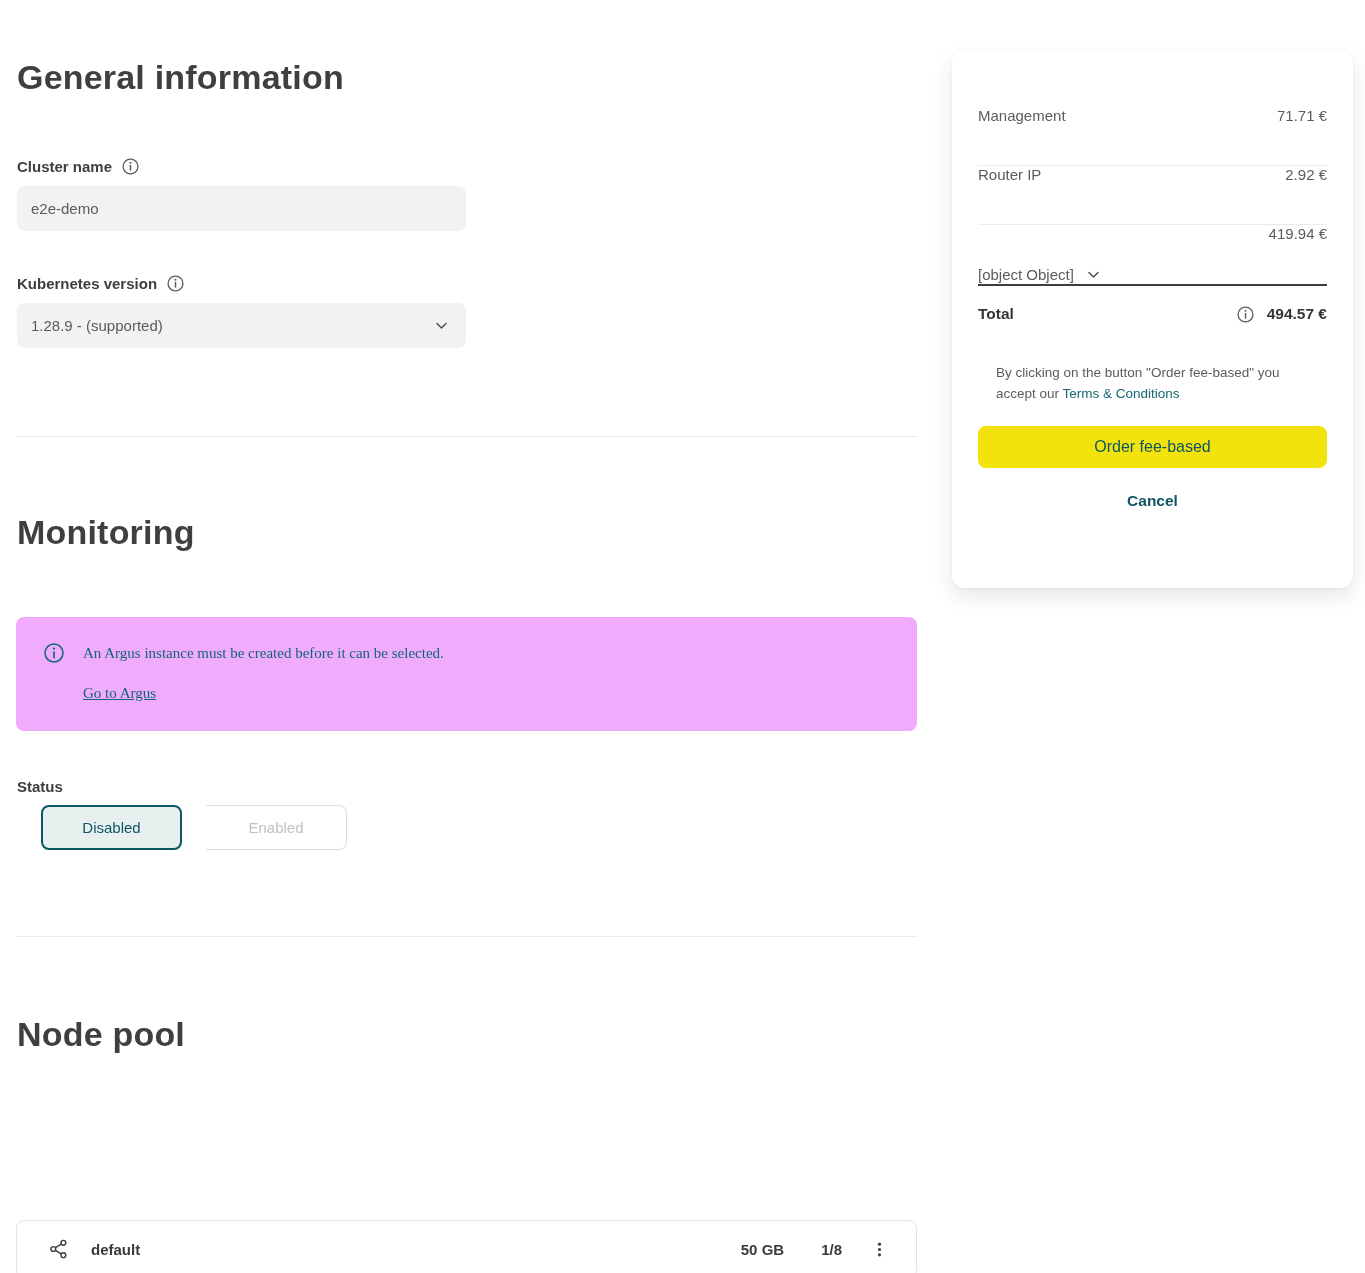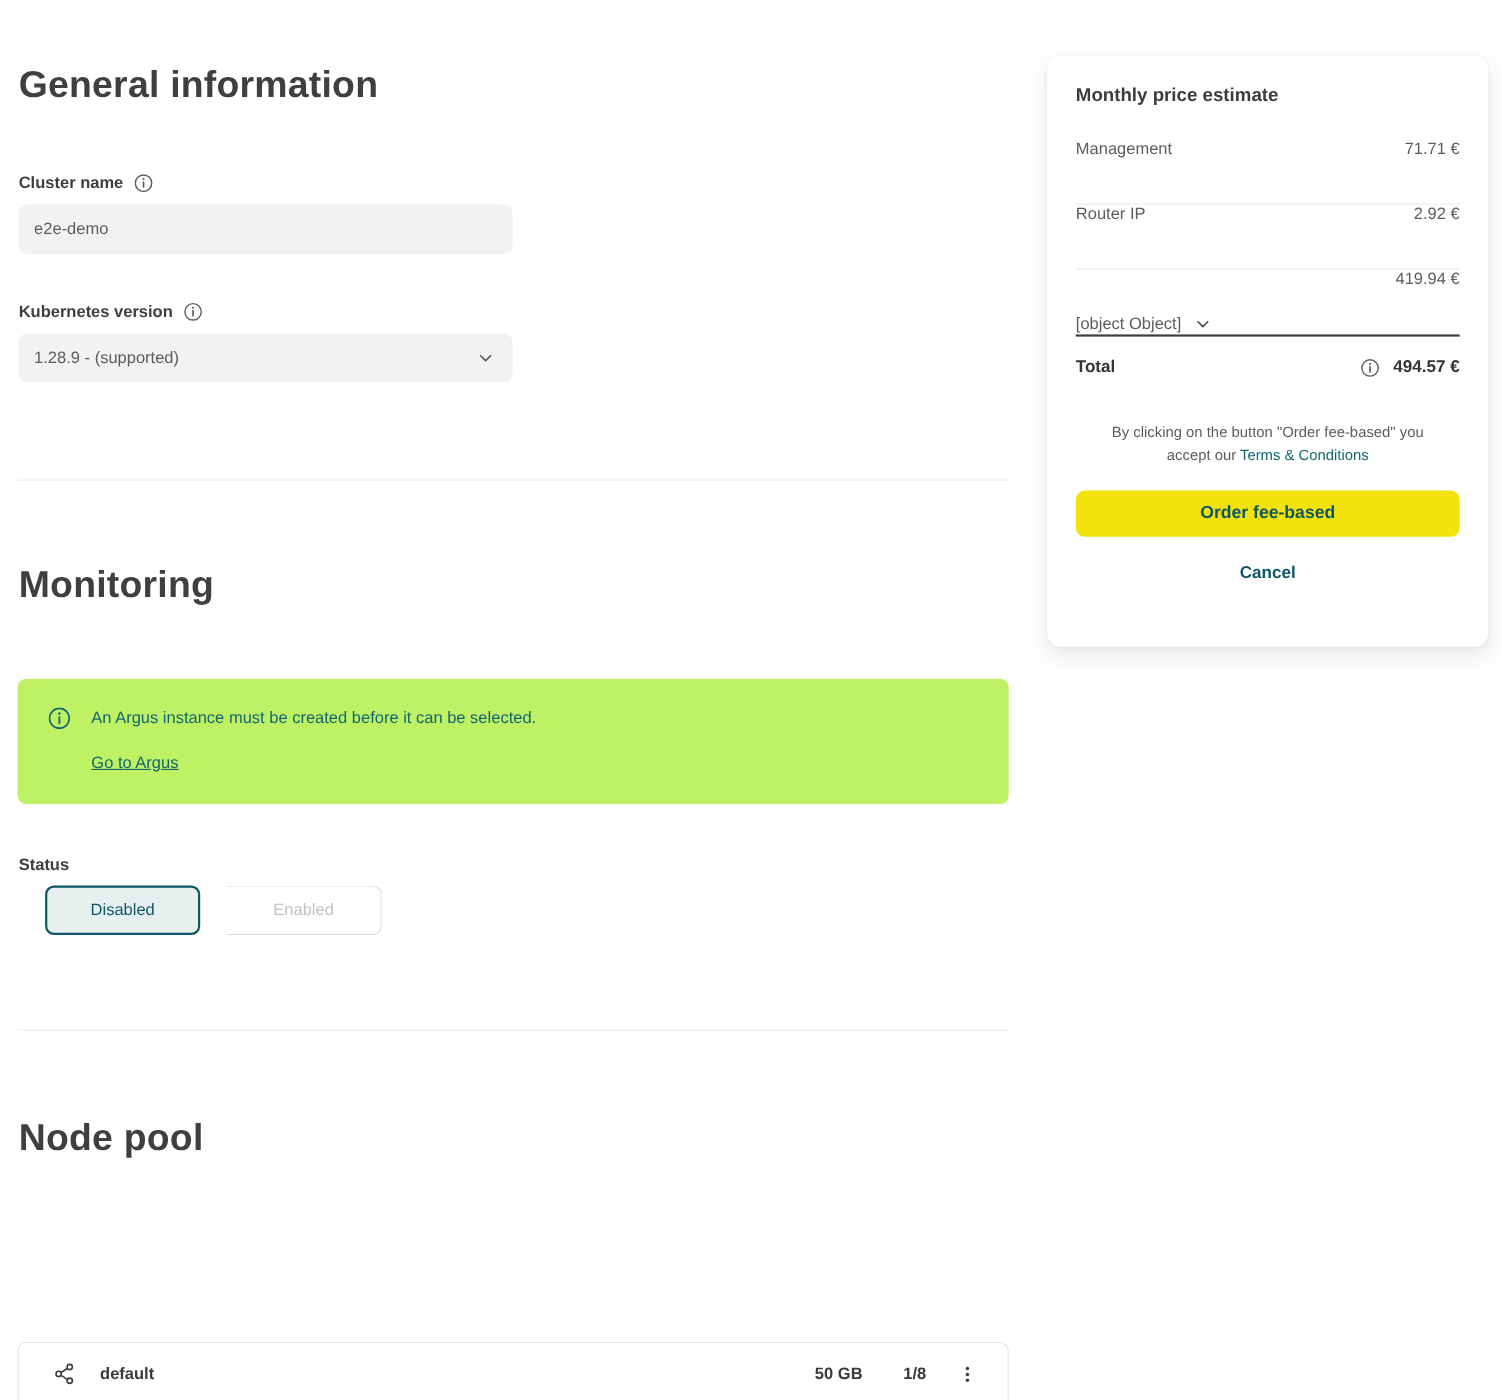--- a/index.html
+++ b/index.html
@@ -18,21 +18,21 @@
     font-family:inherit; outline:none; }
   .select { position:absolute; left:17px; width:449px; height:45px; background:#f2f2f2;
     border-radius:8px; display:flex; align-items:center; justify-content:space-between;
     padding:0 17px 0 14px; font-size:15px; color:#5c5c5c; cursor:pointer; }
   .chevron { width:15px; height:15px; color:#4a4a4a; display:inline-flex; }
   .chevron svg { width:100%; height:100%; }
 
   .divider { position:absolute; left:16px; width:901px; height:1px; background:#ececec; }
 
   .banner { position:absolute; left:16px; top:617px; width:901px; height:114px;
-    background:#bef264; border-radius:8px; padding:26px 30px 0 28px; color:#136672; }
+    background:#f0abfc; border-radius:8px; padding:26px 30px 0 28px; color:#136672;font-family:Liberation Serif, serif; }
   .banner-row { display:flex; align-items:flex-start; gap:19px; font-size:15px; line-height:20px; }
   .banner-icon { width:20px; height:20px; color:#136672; flex:0 0 auto; }
   .banner-icon svg { width:100%; height:100%; }
   .banner-link { display:inline-block; margin:22px 0 0 39px; color:#136672; font-size:15px;
     text-decoration:underline; cursor:pointer; }
 
   .status-toggle { position:absolute; left:17px; top:805px; display:flex; }
   .seg { width:141px; height:45px; display:flex; align-items:center; justify-content:center;
     font-size:15px; cursor:pointer; background:#ffffff;margin-left:24px; }
   .seg-selected { background:#e7efef; border:2px solid #0d5665; color:#0d5665; border-radius:8px; z-index:1; }
@@ -62,25 +62,25 @@
   .pc-title { font-size:17px; font-weight:700; color:#3c3c3c; }
   .pc-rows { margin-top:30px; }
   .pc-row { height:59px; display:flex; align-items:flex-start; justify-content:space-between;
     font-size:15px; color:#5c5c5c; }
   .pc-row-b { border-bottom:1px solid #ebebeb; }
   .pc-row-label { display:flex; align-items:center; gap:12px;margin-top:41px; }
   .pc-dark-divider { height:2px; background:#3e3e3e; }
   .pc-total { height:56px; display:flex; align-items:center; justify-content:space-between;
     font-size:15.5px; font-weight:700; color:#353535; }
   .pc-total-right { display:flex; align-items:center; gap:13px; }
-  .pc-disclaimer { margin-top:20px; text-align:center; font-size:13.5px; color:#5c5c5c;
+  .pc-disclaimer { margin-top:20px; text-align:left; font-size:13.5px; color:#5c5c5c;
     line-height:21px; padding:0 18px; }
   .pc-link { color:#136672; cursor:pointer; text-decoration:none; }
   .pc-order-btn { display:block; margin-top:22px; width:100%; height:42px; background:#f3e30d;
-    border:none; border-radius:8px; font-size:16px; font-weight:700; color:#0d5665;
+    border:none; border-radius:8px; font-size:16px; font-weight:400; color:#0d5665;
     cursor:pointer; font-family:inherit; }
   .pc-cancel { margin-top:24px; text-align:center; font-size:15.5px; font-weight:700;
     color:#0d5665; cursor:pointer; }
 </style>
 </head>
 <body>
 
 <div class="page">
 
   <div class="h1" style="top:58px;">General information</div>
@@ -163,21 +163,20 @@
     <button class="kebab-btn">
       <svg viewBox="0 0 16 16">
           <circle cx="8" cy="3" r="1.5" fill="currentColor"></circle>
           <circle cx="8" cy="8" r="1.5" fill="currentColor"></circle>
           <circle cx="8" cy="13" r="1.5" fill="currentColor"></circle>
         </svg>
     </button>
   </div>
 
   <div class="price-card">
-    <div class="pc-title">Monthly price estimate</div>
 
     <div class="pc-rows">
       <div class="pc-row pc-row-b">
         <span>Management</span>
         <span>71.71 €</span>
       </div>
       <div class="pc-row pc-row-b">
         <span>Router IP</span>
         <span>2.92 €</span>
       </div>

